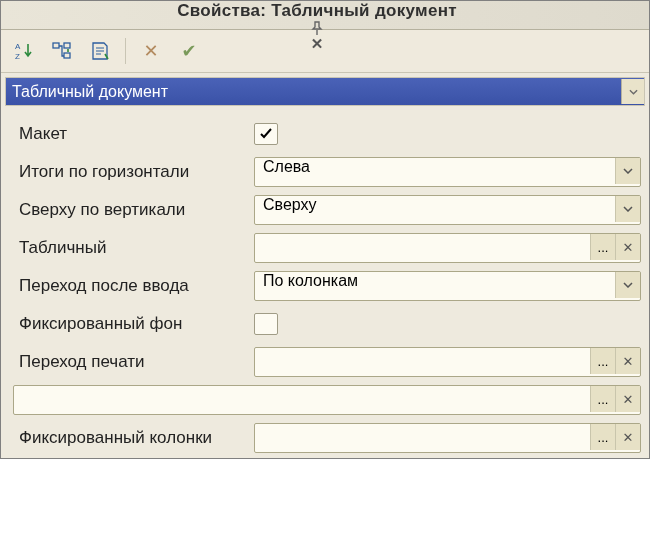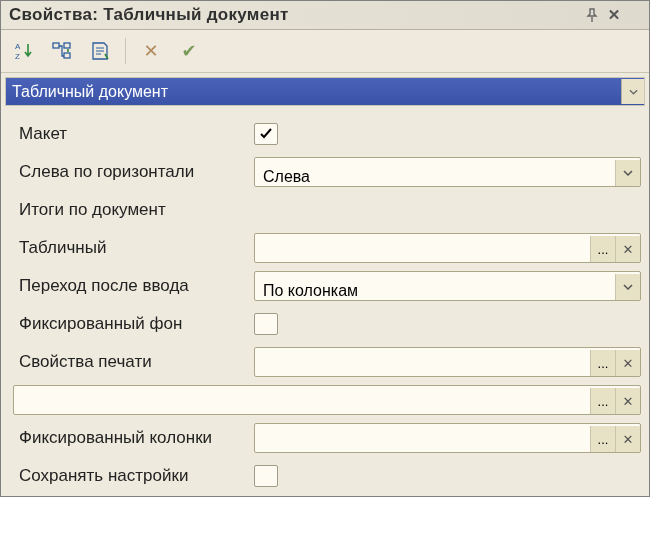--- a/index.html
+++ b/index.html
@@ -1,21 +1,21 @@
 <!DOCTYPE html>
 <html><head>
 <meta charset="utf-8">
 <style>
   html,body{margin:0;padding:0;font-family:"Tahoma","Arial",sans-serif;font-size:15px;color:#000;}
   body{background:#fff;}
   .window{width:650px;box-sizing:border-box;border:1px solid #808080;background:#eeeade;}
   
   .titlebar{display:flex;align-items:center;height:28px;
     background:linear-gradient(to right,#e9e5d8,#dedacd);
-    border-bottom:1px solid #b5b19e;padding:0 24px 0 8px;font-size:17px;}
+    border-bottom:1px solid #b5b19e;padding:0 24px 0 8px;font-size:17px;flex-direction:column;}
   .titlebar .title{flex:1;font-weight:700;color:#303030;letter-spacing:.3px;}
   .titlebar .tbtn{width:22px;height:20px;display:flex;align-items:center;justify-content:center;
     font-family:Verdana,sans-serif;font-size:14px;color:#555;cursor:pointer;}
   .titlebar .tbtn.close{font-size:15px;font-weight:700;}
   
   .toolbar{display:flex;align-items:center;height:38px;padding:2px 6px;gap:4px;
     background:#efeadd;border-bottom:1px solid #c9c5b4;}
   .tool{width:32px;height:32px;border:1px solid transparent;display:flex;align-items:center;
     justify-content:center;border-radius:2px;cursor:pointer;}
   .sep{width:1px;height:26px;background:#c9c5b4;margin:0 4px;}
@@ -33,21 +33,21 @@
   .props{padding:4px 8px 0 12px;}
   .row{display:flex;align-items:center;height:36px;margin:2px 0;}
   .row .plabel{width:235px;font-size:17px;color:#222;padding-left:6px;}
   .row .pvalue{flex:1;display:flex;align-items:center;}
   
   .chk{width:22px;height:20px;border:1px solid #a09c86;border-radius:2px;background:#fdfbf2;
     display:flex;align-items:center;justify-content:center;cursor:pointer;}
   .chk svg{display:none;}
   .chk.checked svg{display:block;}
   .combo{flex:1;height:28px;border:1px solid #aba788;background:#fdfbf2;display:flex;
-    align-items:flex-end;border-radius:2px;}
+    align-items:flex-start;border-radius:2px;}
   .combo .cval{flex:1;padding:0 8px;font-size:16px;}
   .cbtn{width:24px;height:26px;border-left:1px solid #c9c5ac;background:#e7e1c6;
     display:flex;align-items:center;justify-content:center;cursor:pointer;font-size:13px;}
   .cbtn.drop svg{width:10px;height:6px;}
   .cbtn.x{color:#555;font-family:Verdana,sans-serif;}
   
   .tri{width:9px;height:6px;}
 </style>
 </head>
 <body>
@@ -113,35 +113,45 @@
       <div class="pvalue">
         <div class="chk checked">
           <svg width="14" height="12" viewBox="0 0 14 12">
             <path d="M2 6l3 3 7-8" stroke="#000" stroke-width="2" fill="none"></path>
           </svg>
         </div>
       </div>
     </div>
 
     <div class="row">
-      <div class="plabel">Слева по горизонтали</div>
+      <div class="plabel">Итоги по горизонтали</div>
       <div class="pvalue">
         <div class="combo">
           <span class="cval">Слева</span>
           <span class="cbtn drop">
             <svg class="tri" viewBox="0 0 10 6">
                 <path d="M1 1l4 4 4-4" fill="none" stroke="#555" stroke-width="1.5"></path>
               </svg>
           </span>
         </div>
       </div>
     </div>
 
     <div class="row">
-      <div class="plabel">Итоги по документ</div>
+      <div class="plabel">Сверху по вертикали</div>
+      <div class="pvalue">
+        <div class="combo">
+          <span class="cval">Сверху</span>
+          <span class="cbtn drop">
+            <svg class="tri" viewBox="0 0 10 6">
+                <path d="M1 1l4 4 4-4" fill="none" stroke="#555" stroke-width="1.5"></path>
+              </svg>
+          </span>
+        </div>
+      </div>
     </div>
 
     <div class="row">
       <div class="plabel">Табличный</div>
       <div class="pvalue">
         <div class="combo">
           <span class="cval"></span>
           <span class="cbtn">...</span>
           <span class="cbtn x">✕</span>
         </div>
@@ -165,21 +175,21 @@
     <div class="row">
       <div class="plabel">Фиксированный фон</div>
       <div class="pvalue">
         <div class="chk">
           
         </div>
       </div>
     </div>
 
     <div class="row">
-      <div class="plabel">Свойства печати</div>
+      <div class="plabel">Переход печати</div>
       <div class="pvalue">
         <div class="combo">
           <span class="cval"></span>
           <span class="cbtn">...</span>
           <span class="cbtn x">✕</span>
         </div>
       </div>
     </div>
 
     <div class="row">
@@ -196,23 +206,15 @@
       <div class="plabel">Фиксированный колонки</div>
       <div class="pvalue">
         <div class="combo">
           <span class="cval"></span>
           <span class="cbtn">...</span>
           <span class="cbtn x">✕</span>
         </div>
       </div>
     </div>
 
-    <div class="row">
-      <div class="plabel">Сохранять настройки</div>
-      <div class="pvalue">
-        <div class="chk">
-          
-        </div>
-      </div>
-    </div>
 
   </div>
 </div>
 
 </body></html>

